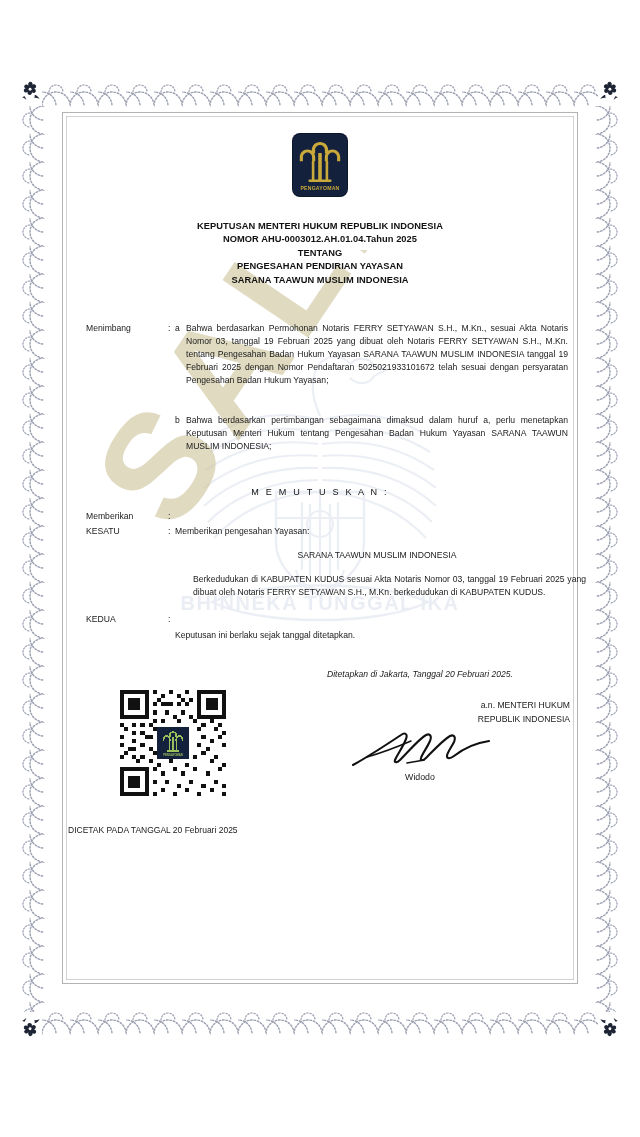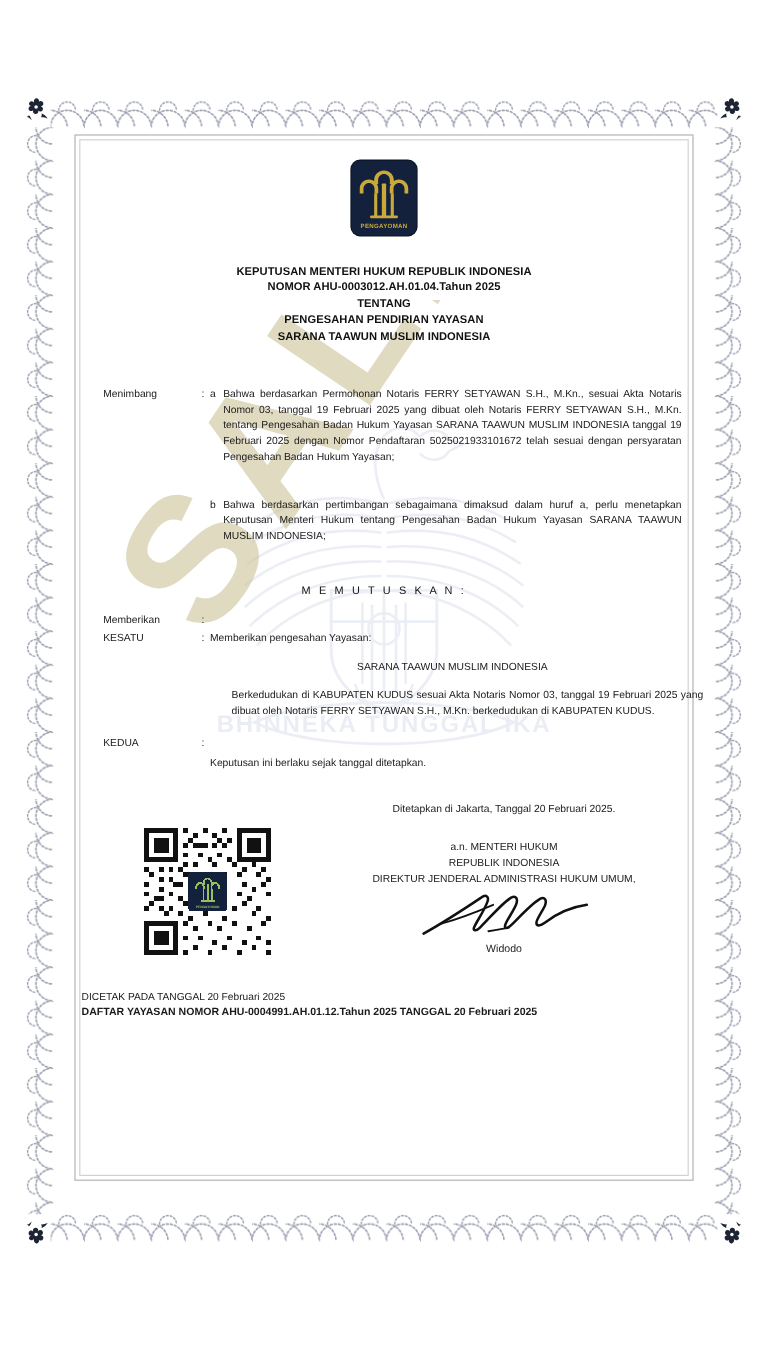--- a/index.html
+++ b/index.html
@@ -185,22 +185,22 @@
   .sig-block {
     position: absolute;
     right: 8px;
     top: 556px;
     width: 300px;
     text-align: center;
     font-size: 8.6px;
     line-height: 13.1px;
     color: #1a1a1a;
   }
-  .sig-line1 { text-align: center; margin-bottom: 18px; }
-  .sig-auth { line-height: 13.4px; }
+  .sig-line1 { text-align: center; margin-bottom: 18px; font-style: italic; }
+  .sig-auth { line-height: 13.4px; text-align: right; }
   .sig-img {
     height: 44px;
     margin: 1px 0 0 0;
     display: flex;
     justify-content: center;
     align-items: center;
   }
   .sig-img svg { display: block; }
   .sig-name { font-weight: 400; font-size: 8.8px; }
 
@@ -429,21 +429,20 @@
     <span class="lbl">KEDUA</span>
     <span class="colon">:</span>
     <span class="para nojust" style="left:113px;margin-top:16px;">Keputusan ini berlaku sejak tanggal ditetapkan.</span>
   </div>
 
   <div class="sig-block">
     <div class="sig-line1">Ditetapkan di Jakarta, Tanggal 20 Februari 2025.</div>
     <div class="sig-auth">
       <div>a.n. MENTERI HUKUM</div>
       <div>REPUBLIK INDONESIA</div>
-      <div>DIREKTUR JENDERAL ADMINISTRASI HUKUM UMUM,</div>
     </div>
     <div class="sig-img">
       <svg width="150" height="44" viewBox="0 0 150 44">
         <g fill="none" stroke="#111" stroke-linecap="round" stroke-linejoin="round">
           <path d="M8 38 C26 28 44 16 56 8 C60 5 63 7 61 12 C58 20 52 28 50 33 C49 36 52 36 55 33 C64 24 74 12 81 8 C85 6 87 9 85 14 C82 21 77 27 76 31 C75 34 78 34 81 31 C89 23 98 13 105 9 C109 7 111 10 109 15 C106 21 102 26 102 29 C102 32 105 32 109 29 C118 22 130 16 144 14" stroke-width="2.1"></path>
           <path d="M22 30 C36 26 52 20 66 14" stroke-width="1.5"></path>
           <path d="M62 36 C68 35 74 34 79 33" stroke-width="1.6"></path>
         </g>
       </svg>
     </div>
@@ -494,16 +493,15 @@
         <rect x="53.9" y="56" width="1.3" height="10" rx="0.3"></rect>
         <rect x="60.8" y="56" width="1.3" height="10" rx="0.3"></rect>
         <rect x="52.2" y="65.2" width="11.6" height="1.2" rx="0.4"></rect>
       </g>
       <text x="58" y="71.2" text-anchor="middle" font-family="Liberation Sans, sans-serif" font-size="2.7" font-weight="700" fill="#9bbf5c">PENGAYOMAN</text>
     </svg>
   </div>
 
   <div class="footer">
     <div>DICETAK PADA TANGGAL 20 Februari 2025</div>
-    <div class="bold">DAFTAR YAYASAN NOMOR AHU-0004991.AH.01.12.Tahun 2025 TANGGAL 20 Februari 2025</div>
   </div>
 
 </div>
 
 </body></html>

